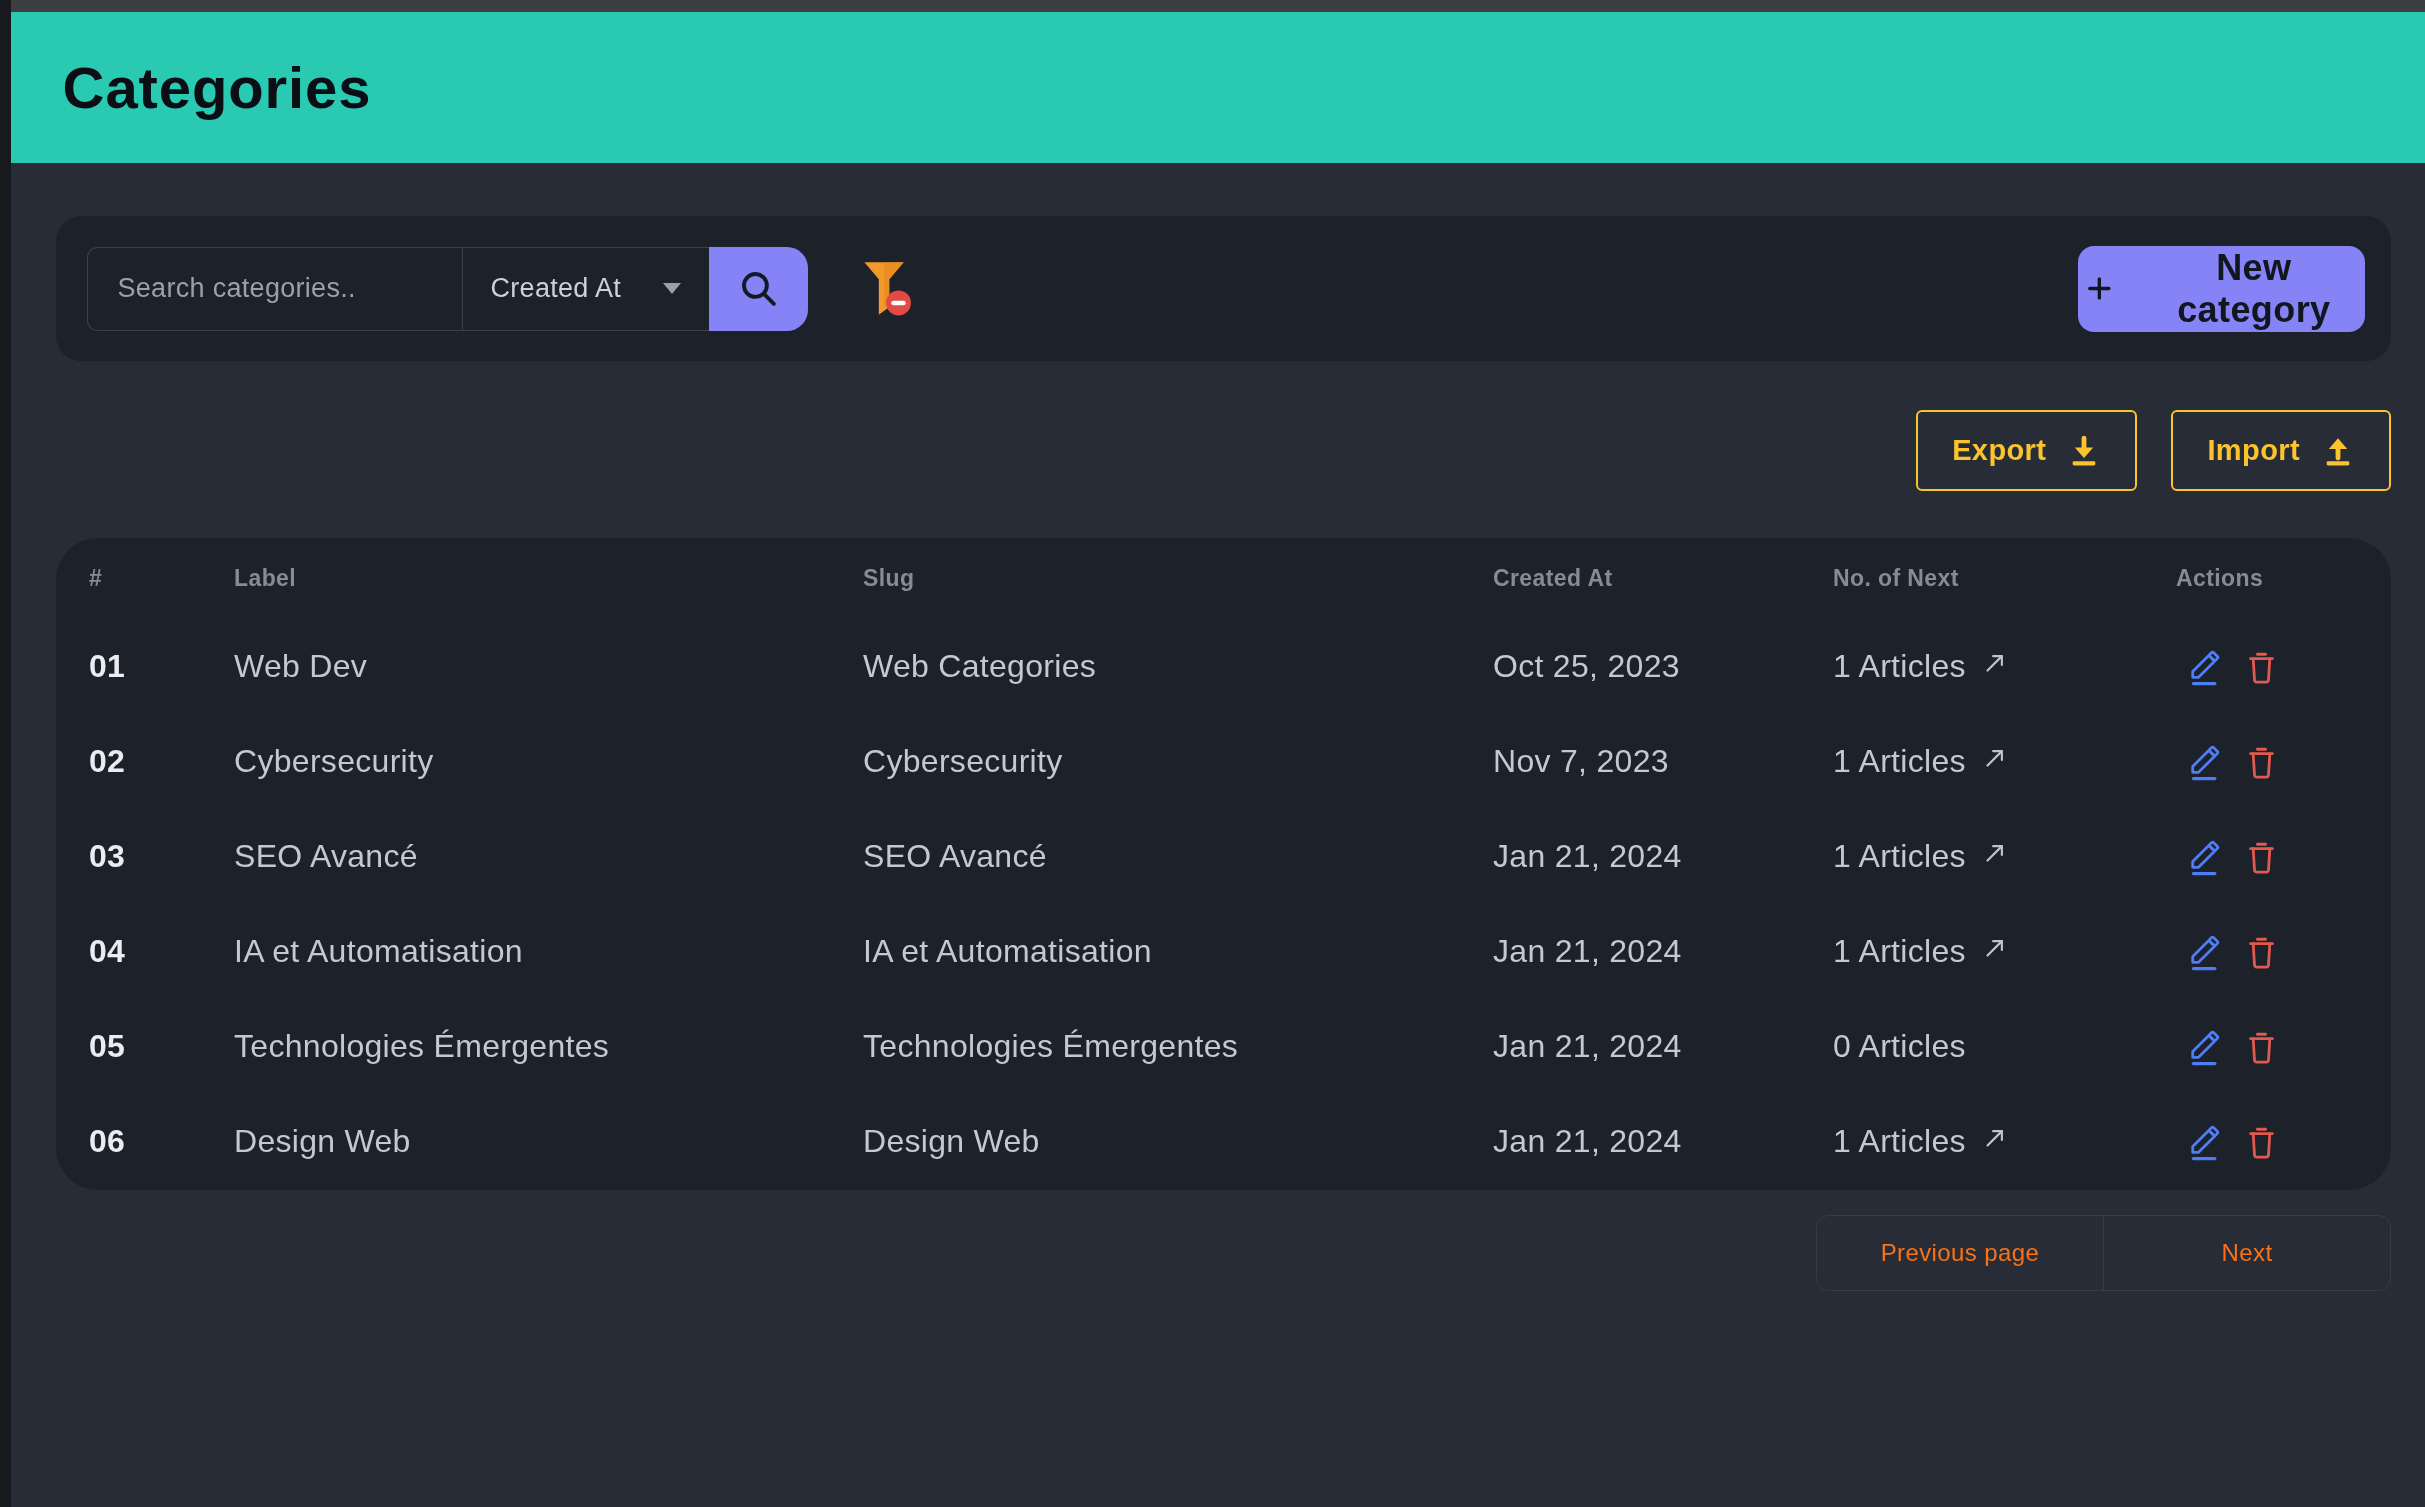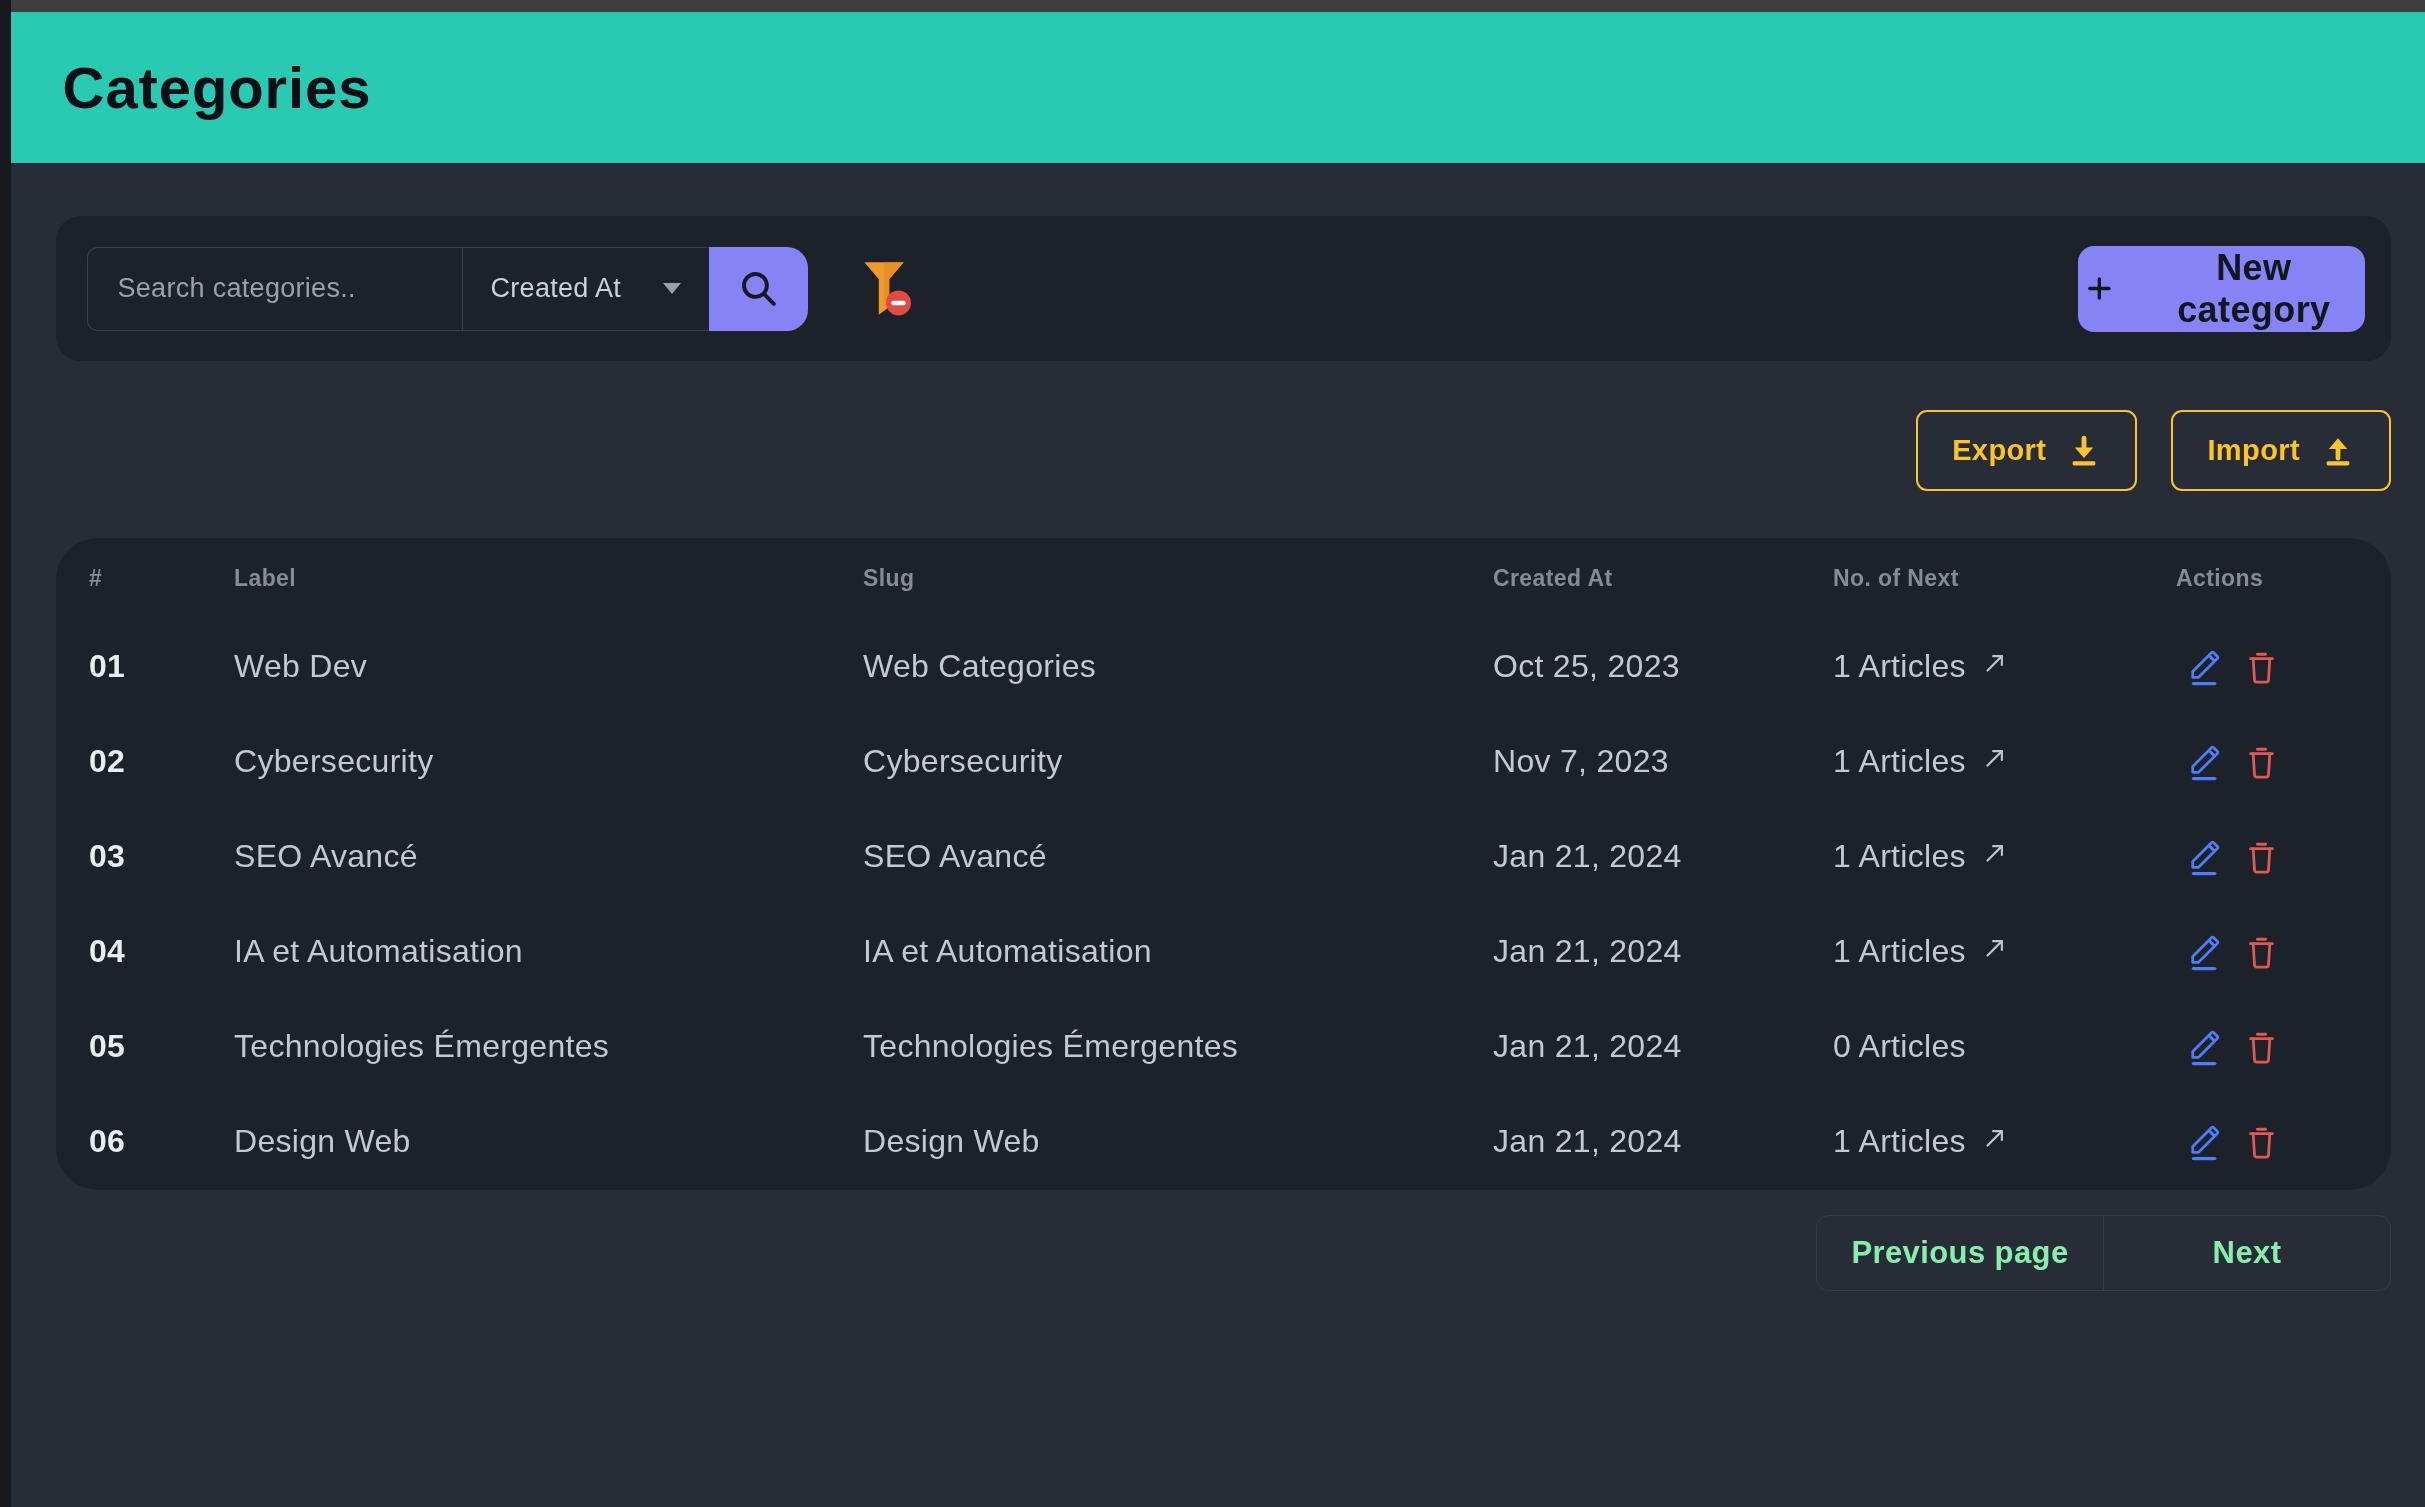--- a/index.html
+++ b/index.html
@@ -54,21 +54,21 @@
     margin-left:auto;width:287px;height:86px;background:#8583f5;border:none;cursor:pointer;
     border-radius:16px;color:#12161f;font-size:36px;font-weight:700;letter-spacing:0.4px;
     display:flex;align-items:center;justify-content:center;gap:35px;
     font-family:"Liberation Sans","DejaVu Sans",sans-serif;
   }
 
   
   .io-row{position:absolute;top:410px;right:35px;display:flex;gap:34px;}
   .io-btn{
     height:81px;padding:0 34px;background:transparent;cursor:pointer;
-    border:2.6px solid #fcc42c;border-radius:11px;color:#fcc42c;
+    border:2.6px solid #fcc42c;border-radius:6px;color:#fcc42c;
     font-size:29px;font-weight:700;letter-spacing:0.4px;
     display:flex;align-items:center;gap:21px;
     font-family:"Liberation Sans","DejaVu Sans",sans-serif;
   }
 
   
   .table-panel{
     position:absolute;left:56px;top:538px;width:2335px;height:652px;
     background:#1d2129;border-radius:42px;box-sizing:border-box;overflow:hidden;
   }
@@ -84,22 +84,22 @@
   .link-arrow{width:30px;height:30px;cursor:pointer;}
   .actions-cell{display:flex;align-items:center;gap:21px;padding-left:8.8px;}
   .icon-btn{background:none;border:none;padding:0;cursor:pointer;width:37px;height:41px;display:flex;align-items:center;justify-content:center;}
 
   
   .pagination{
     position:absolute;top:1215px;right:35px;height:76px;width:575px;
     display:flex;border:1.8px solid #373d47;border-radius:12.3px;box-sizing:border-box;overflow:hidden;
   }
   .page-btn{
-    flex:1;background:transparent;border:none;color:#86efac;cursor:default;
-    font-size:31px;font-weight:700;letter-spacing:0.4px;
+    flex:1;background:transparent;border:none;color:#f97316;cursor:default;
+    font-size:24px;font-weight:400;letter-spacing:0.4px;
     display:flex;align-items:center;justify-content:center;
     font-family:"Liberation Sans","DejaVu Sans",sans-serif;
   }
   .page-btn + .page-btn{border-left:1.8px solid #373d47;}
 </style>
 </head>
 <body>
 
 <div class="top-strip"></div>
 <div class="left-edge"></div>

